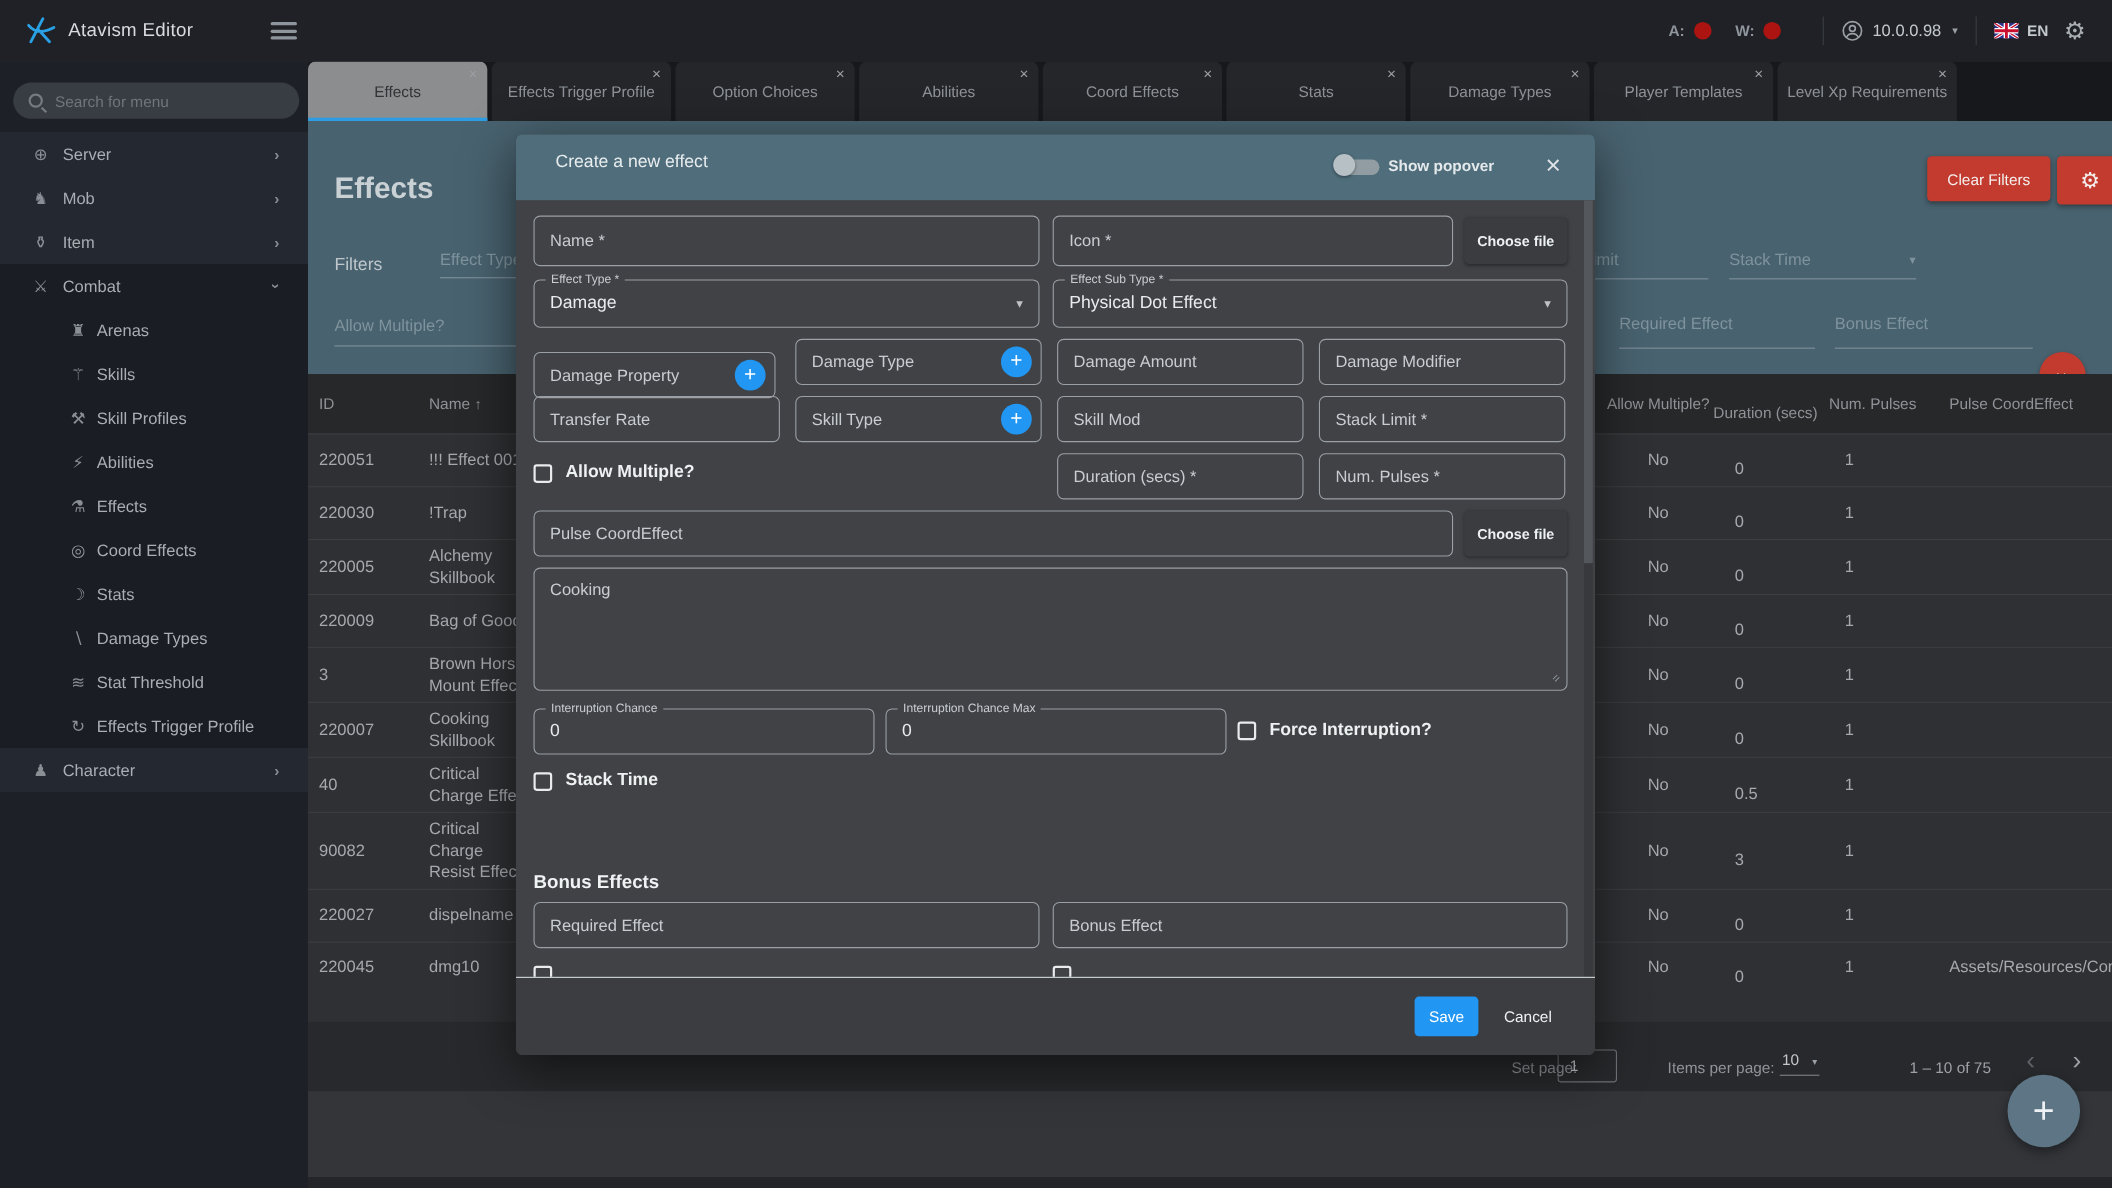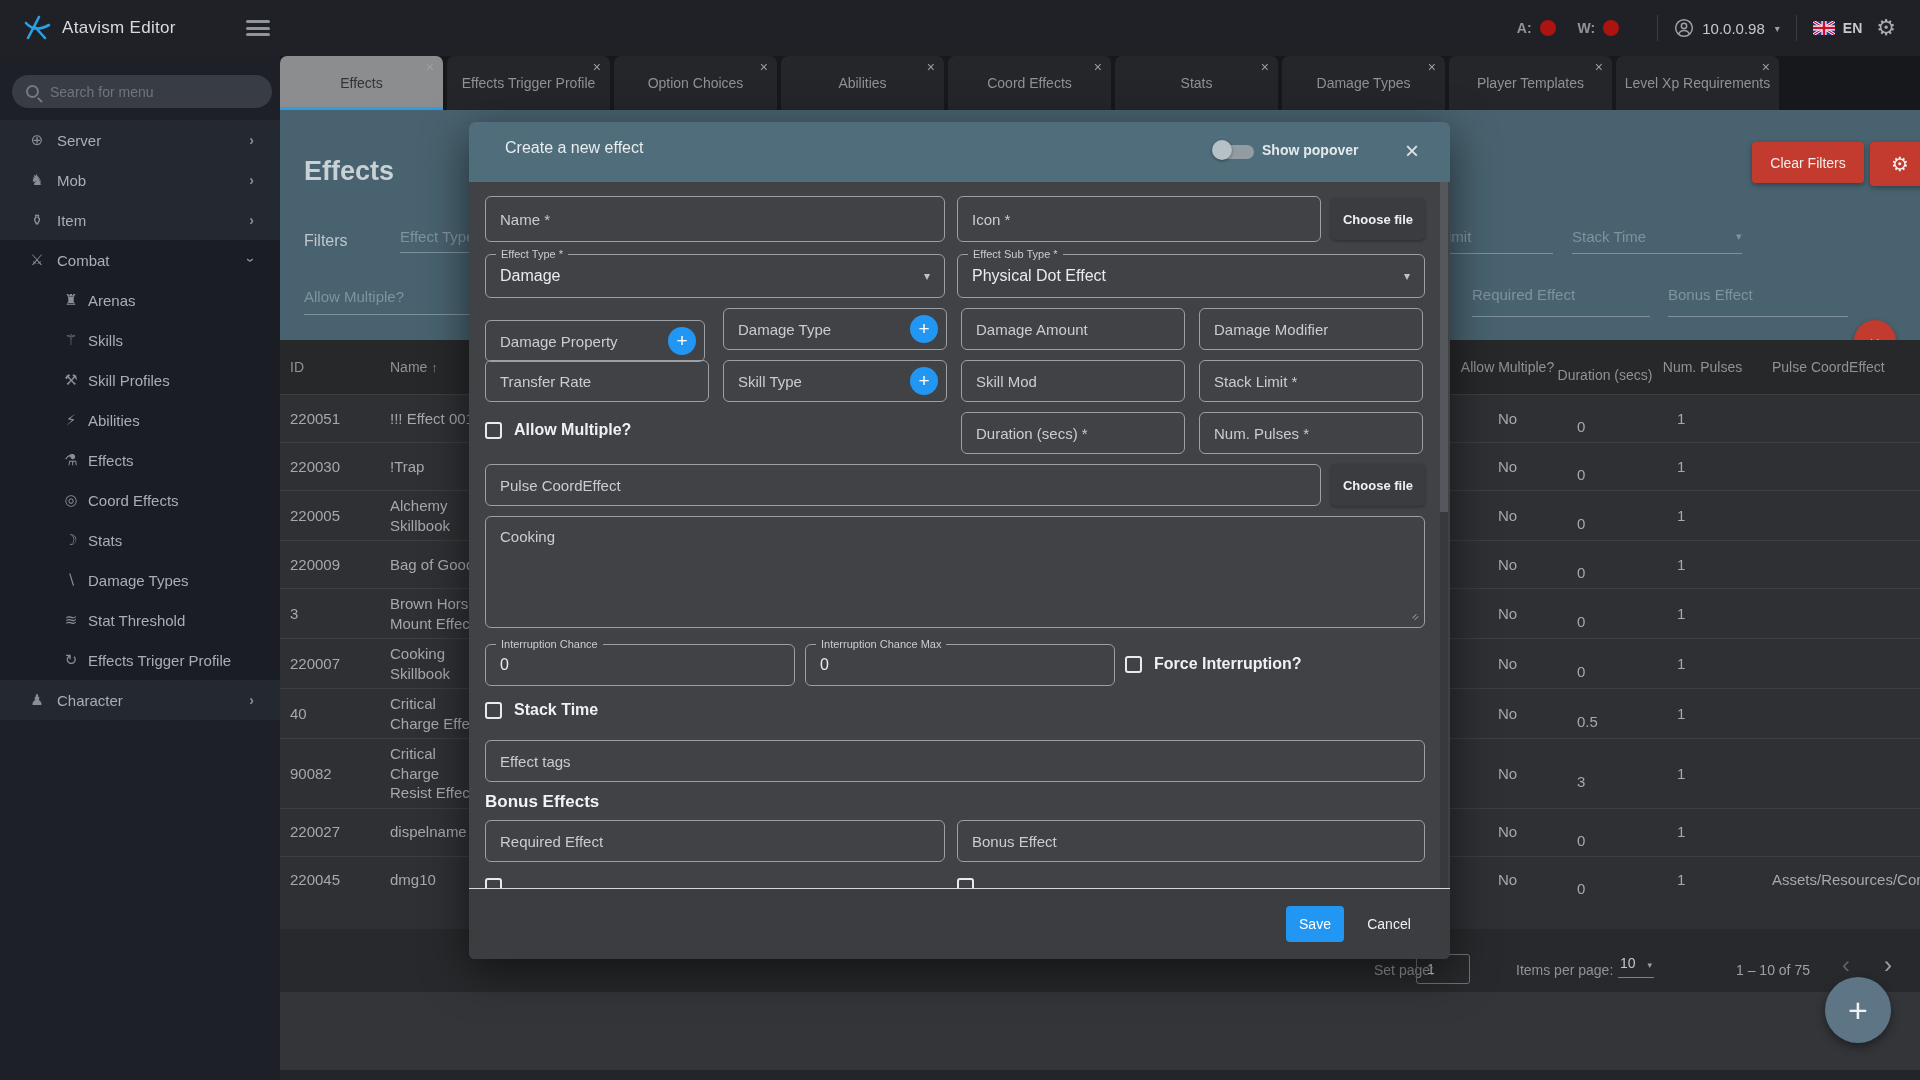--- a/index.html
+++ b/index.html
@@ -550,23 +550,20 @@
     <div class="field" style="left:336px;top:522px;width:310px;height:42px;">
       <span class="nlabel">Interruption Chance Max</span>
       <span class="val">0</span>
     </div>
     <span class="cb" style="left:656px;top:534px;"></span>
     <span class="cb-label" style="left:685px;top:533px;">Force Interruption?</span>
 
     <span class="cb" style="left:16px;top:580px;"></span>
     <span class="cb-label" style="left:45px;top:579px;">Stack Time</span>
 
-    <div class="field" style="left:16px;top:618px;width:940px;height:42px;">
-        <span class="ph">Effect tags</span>
-      </div>
 
     <span class="m-heading" style="left:16px;top:670px;">Bonus Effects</span>
 
     <div class="field" style="left:16px;top:698px;width:460px;height:42px;">
         <span class="ph">Required Effect</span>
       </div>
     <div class="field" style="left:488px;top:698px;width:468px;height:42px;">
         <span class="ph">Bonus Effect</span>
       </div>
 

